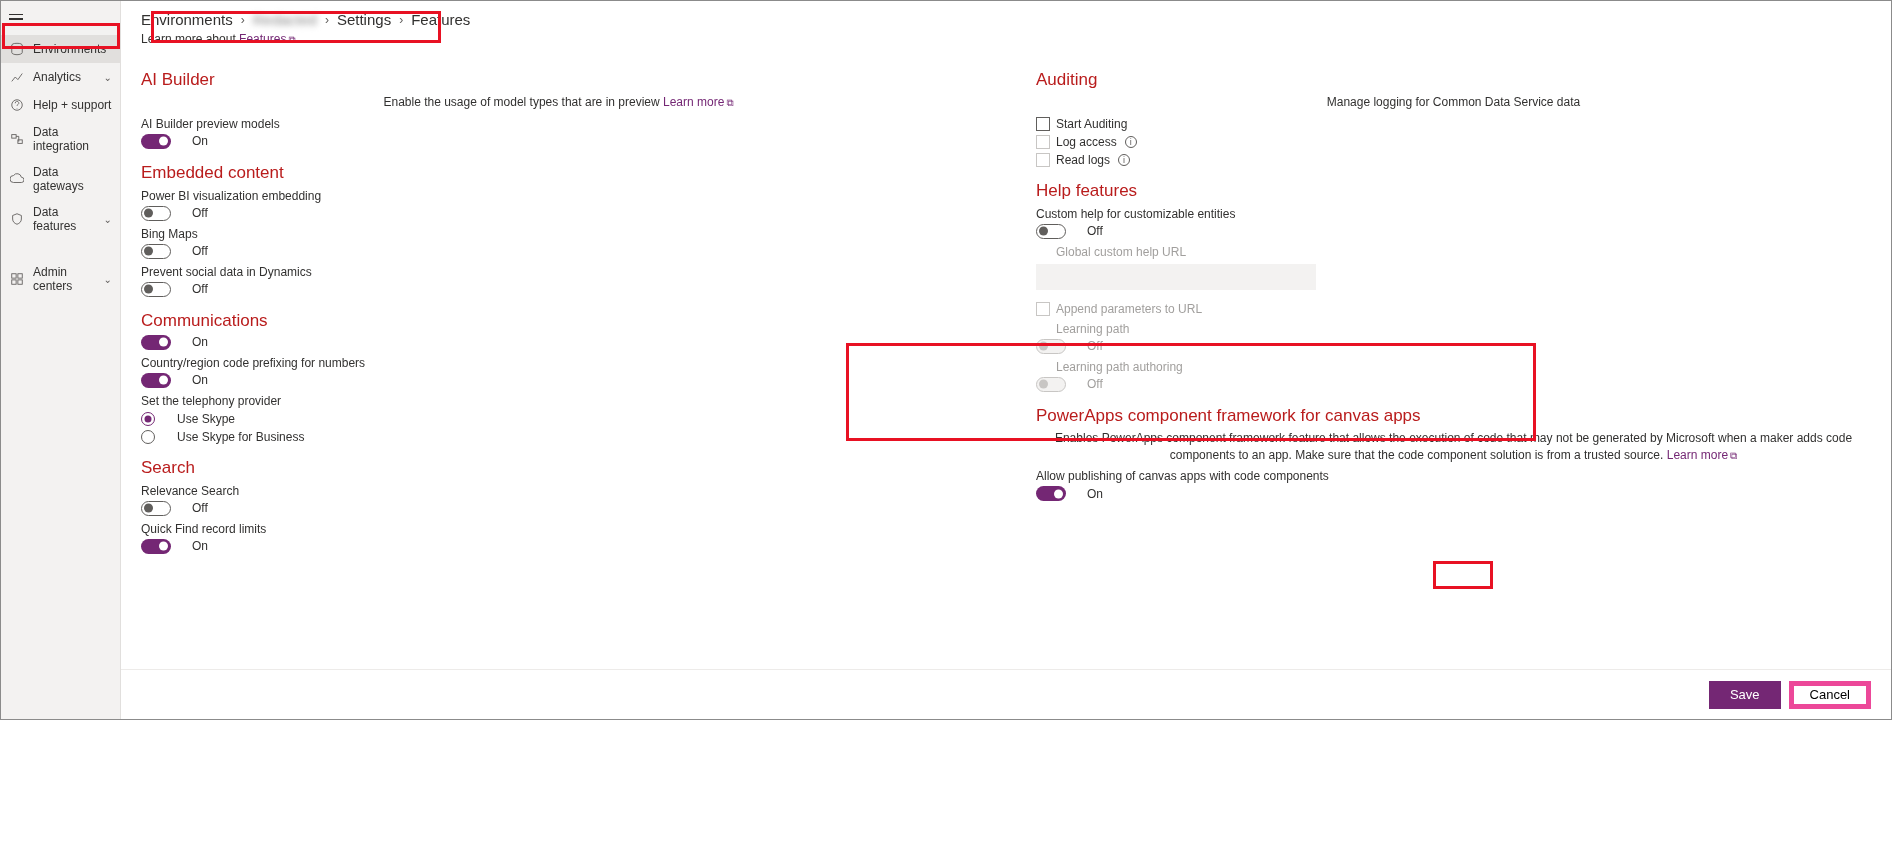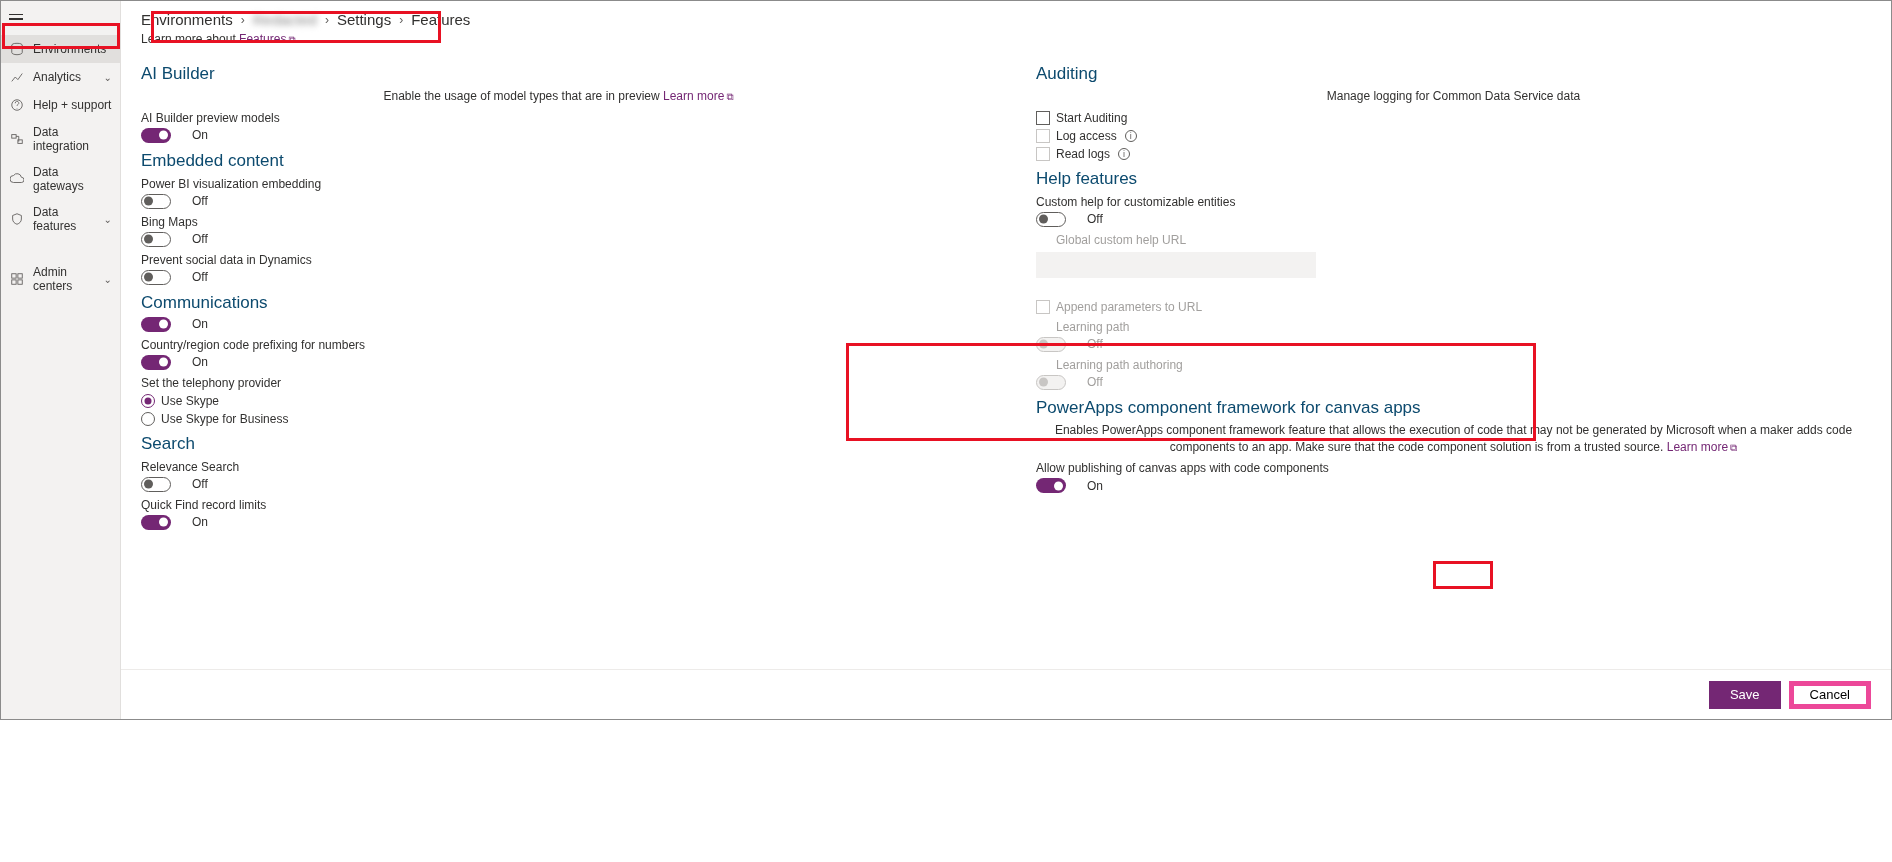--- a/index.html
+++ b/index.html
@@ -23,21 +23,21 @@
 .breadcrumb-wrap { padding: 10px 20px 4px 20px; display: flex; align-items: center; gap: 8px; font-size: 15px; color: #323130; }
 .breadcrumb-wrap .sep { color: #605e5c; font-size: 12px; }
 .breadcrumb-wrap .blur { filter: blur(3px); color: #888; }
 .learn-line { padding: 0 20px 10px 20px; font-size: 12px; color: #323130; }
 .learn-line a { color: #742774; text-decoration: none; }
 .ext-icon { font-size: 10px; color: #742774; margin-left: 2px; }
 
 .content { display: flex; gap: 60px; padding: 0 20px; height: calc(100% - 120px); overflow-y: auto; }
 .col { flex: 1; min-width: 0; }
 
-h3.section { font-size: 17px; font-weight: 400; color: #0c4a6e; margin-top: 8px; margin-bottom: 4px; }
+h3.section { font-size: 17px; font-weight: 400; color: #b91c1c; margin-top: 14px; margin-bottom: 4px; }
 .desc { font-size: 12px; color: #323130; margin-bottom: 6px; line-height: 1.4; text-align: center; }
 .desc a { color: #742774; text-decoration: none; }
 .field-label { font-size: 12px; color: #323130; margin-top: 6px; margin-bottom: 3px; }
 .field-label.disabled { color: #a19f9d; margin-left: 20px; }
 
 
 .toggle-row { display: flex; align-items: center; gap: 21px; margin-bottom: 2px; }
 .toggle { width: 30px; height: 15px; border-radius: 8px; position: relative; cursor: pointer; }
 .toggle.on { background: #742774; }
 .toggle.off { background: #fff; border: 1px solid #605e5c; }
@@ -49,21 +49,21 @@
 .toggle-label { font-size: 12px; }
 .toggle-label.disabled { color: #a19f9d; }
 
 
 .check-row { display: flex; align-items: center; gap: 6px; margin: 4px 0; font-size: 12px; }
 .checkbox { width: 14px; height: 14px; border: 1px solid #605e5c; cursor: pointer; }
 .checkbox.disabled { border-color: #c8c6c4; }
 .info { width: 12px; height: 12px; border: 1px solid #605e5c; border-radius: 50%; font-size: 9px; display: inline-flex; align-items: center; justify-content: center; color: #605e5c; margin-left: 2px; }
 
 
-.radio-row { display: flex; align-items: center; gap: 6px; margin: 4px 0; font-size: 12px; }
+.radio-row { display: flex; align-items: center; gap: 22px; margin: 4px 0; font-size: 12px; }
 .radio { width: 14px; height: 14px; border: 1px solid #605e5c; border-radius: 50%; position: relative; cursor: pointer; }
 .radio.checked { border-color: #742774; }
 .radio.checked::after { content: ""; position: absolute; width: 7px; height: 7px; background: #742774; border-radius: 50%; top: 50%; left: 50%; transform: translate(-50%, -50%); }
 
 
 .text-input { width: 280px; height: 26px; background: #f3f2f1; border: none; padding: 0 8px; font-size: 12px; margin-top: 2px; }
 .text-input:disabled { color: #a19f9d; }
 
 
 .footer { position: absolute; bottom: 0; left: 120px; right: 0; height: 50px; border-top: 1px solid #edebe9; display: flex; align-items: center; justify-content: flex-end; gap: 8px; padding: 0 20px; background: #fff; }
@@ -265,21 +265,21 @@
         <h3 class="section">Help features</h3>
         <div class="field-label">Custom help for customizable entities</div>
         <div class="toggle-row">
             <div class="toggle off">
               <div class="knob"></div>
             </div>
             <span class="toggle-label">Off</span>
           </div>
         <div class="field-label disabled">Global custom help URL</div>
         <input class="text-input" disabled="" style="">
-        <div class="check-row" style="margin-top:22px">
+        <div class="check-row" style="margin-top:12px">
             <div class="checkbox disabled"></div>
             <span style="color:#a19f9d">Append parameters to URL</span>
           </div>
         <div class="field-label disabled">Learning path</div>
         <div class="toggle-row">
             <div class="toggle disabled">
               <div class="knob"></div>
             </div>
             <span class="toggle-label disabled">Off</span>
           </div>

